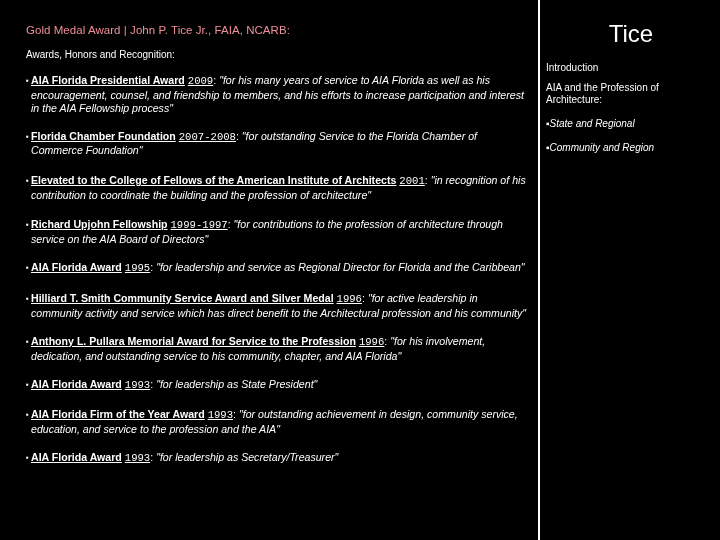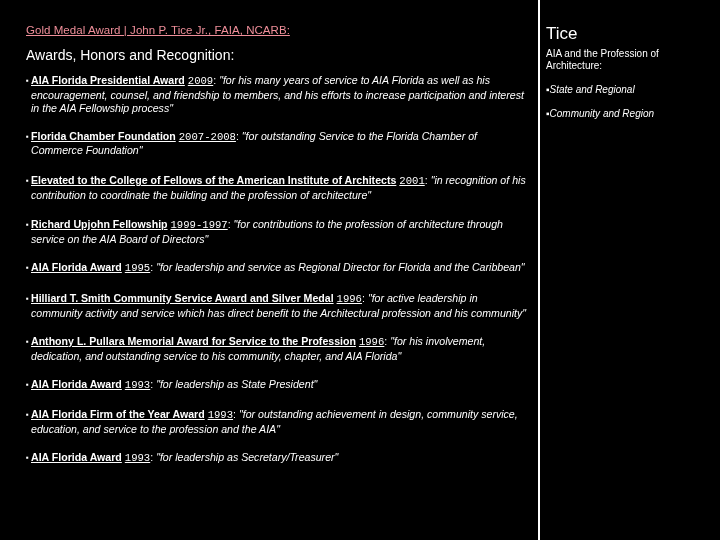--- a/index.html
+++ b/index.html
@@ -17,27 +17,26 @@
     }
     .main {
       position: absolute;
       left: 26px;
       top: 14px;
       width: 505px;
     }
     .doc-title {
       font-size: 11.5px;
       color: #f08f9a;
-      text-decoration: underline;
       margin: 9px 0 0 0;
       line-height: 14px;
       letter-spacing: 0.05px;
     }
     .section-heading {
-      font-size: 14px;
+      font-size: 10px;
       color: #ffffff;
       margin: 11px 0 0 0;
       line-height: 14px;
     }
     .award-list {
       list-style: none;
       margin: 0;
       padding: 0;
     }
     .award {
@@ -74,25 +73,26 @@
       height: 540px;
       background: #ffffff;
     }
     .sidebar {
       position: absolute;
       left: 546px;
       top: 20px;
       width: 170px;
     }
     .sidebar-title {
-      font-size: 17px;
+      font-size: 24px;
       font-weight: normal;
       margin: 0;
       line-height: 28px;
       color: #ffffff;
+      text-align: center;
     }
     .nav-item {
       display: block;
       font-size: 10px;
       line-height: 12px;
       color: #ffffff;
       text-decoration: none;
       cursor: pointer;
     }
     .nav-sub {
@@ -137,16 +137,17 @@
     <li class="award" style="margin-top:15px">
       <span class="bullet">▪</span><span class="name">AIA Florida Award</span> <span class="year">1993</span><span>:  </span><span class="quote">"for leadership as Secretary/Treasurer"</span>
     </li>
   </ul>
 </div>
 
 <div class="sidebar-divider"></div>
 
 <nav class="sidebar">
   <h1 class="sidebar-title">Tice</h1>
-  <a class="nav-item" style="margin-top:0;width:150px">AIA and the Profession of Architecture:</a>
+  <a class="nav-item" style="margin-top:14px">Introduction</a>
+  <a class="nav-item" style="margin-top:8px;width:150px">AIA and the Profession of Architecture:</a>
   <a class="nav-item nav-sub" style="margin-top:12px">▪State and Regional</a>
   <a class="nav-item nav-sub" style="margin-top:12px">▪Community and Region</a>
 </nav>
 
 </body></html>

